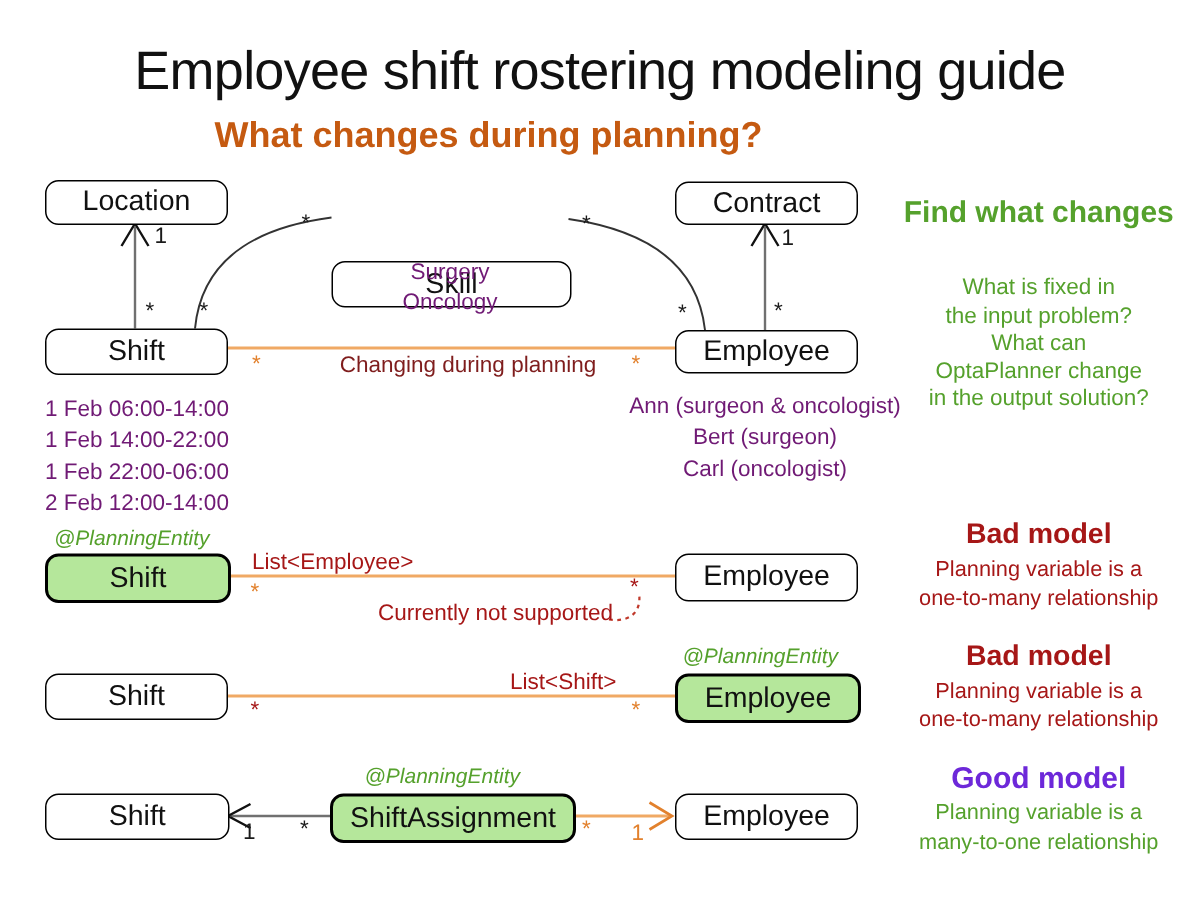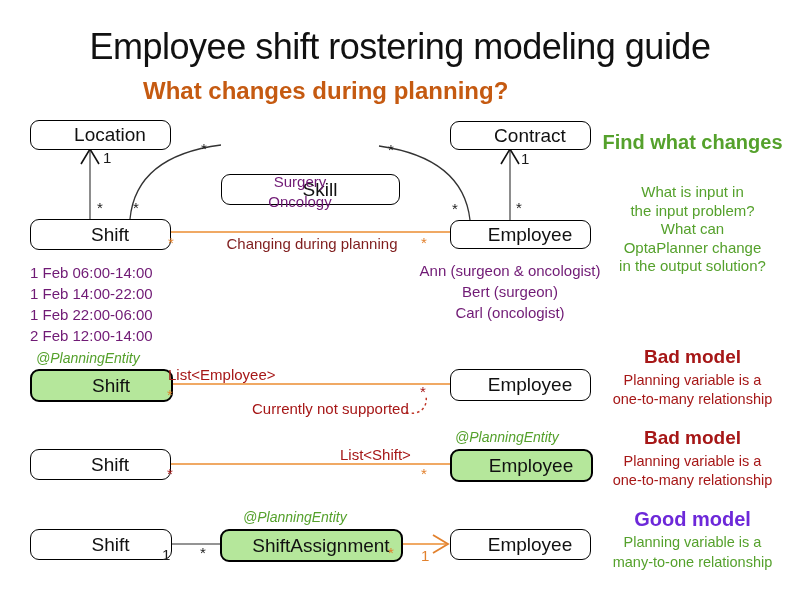--- a/index.html
+++ b/index.html
@@ -3,21 +3,21 @@
 <meta charset="utf-8">
 <style>
   html,body{margin:0;padding:0;background:#fff;}
   .slide{position:relative;width:800px;height:600px;background:#ffffff;overflow:hidden;
          font-family:"Liberation Sans",sans-serif;color:#1a1a1a;}
   svg.overlay{position:absolute;left:0;top:0;z-index:0;}
   .abs{position:absolute;z-index:2;}
   .title{left:0;right:0;top:26px;text-align:center;font-size:36px;letter-spacing:-0.5px;color:#111;}
   .subtitle{left:143px;top:77px;font-size:24px;font-weight:bold;color:#C55A11;}
   .box{position:absolute;z-index:2;border:1.5px solid #000;border-radius:9px;background:#fff;
-       display:flex;align-items:center;justify-content:center;font-size:19px;color:#111;padding-left:19px;}
+       display:flex;align-items:center;justify-content:center;font-size:19px;color:#111;}
   .box.green{background:#B5E79B;border-width:2px;}
   .gray{color:#701a75;font-size:15px;}
   .mult{font-size:15px;line-height:1;color:#1a1a1a;}
   .mult.orange{color:#E2812D;}
   .mult.red{color:#A61717;}
   .one{font-size:15px;line-height:1;color:#1a1a1a;}
   .one.orange{color:#E2812D;}
   .annot{font-size:14px;font-style:italic;color:#55A12C;}
   .redtxt{color:#A61717;font-size:15px;}
   .orangetxt{color:#7f1d1d;font-size:15px;}
@@ -105,21 +105,21 @@
   </div>
 
   <div class="abs gray centerblock" style="left:390px;top:260px;width:240px;line-height:21px;">
     <div>Ann (surgeon &amp; oncologist)</div>
     <div>Bert (surgeon)</div>
     <div>Carl (oncologist)</div>
   </div>
 
   <div class="abs findhead">Find what changes</div>
   <div class="abs findbody">
-    <div>What is input in</div>
+    <div>What is fixed in</div>
     <div>the input problem?</div>
     <div>What can</div>
     <div>OptaPlanner change</div>
     <div>in the output solution?</div>
   </div>
 
   <div class="abs annot" style="left:36px;top:350px;">@PlanningEntity</div>
   <div class="box green" style="left:30px;top:369px;width:120px;height:29px;">
       <span>Shift</span>
     </div>

